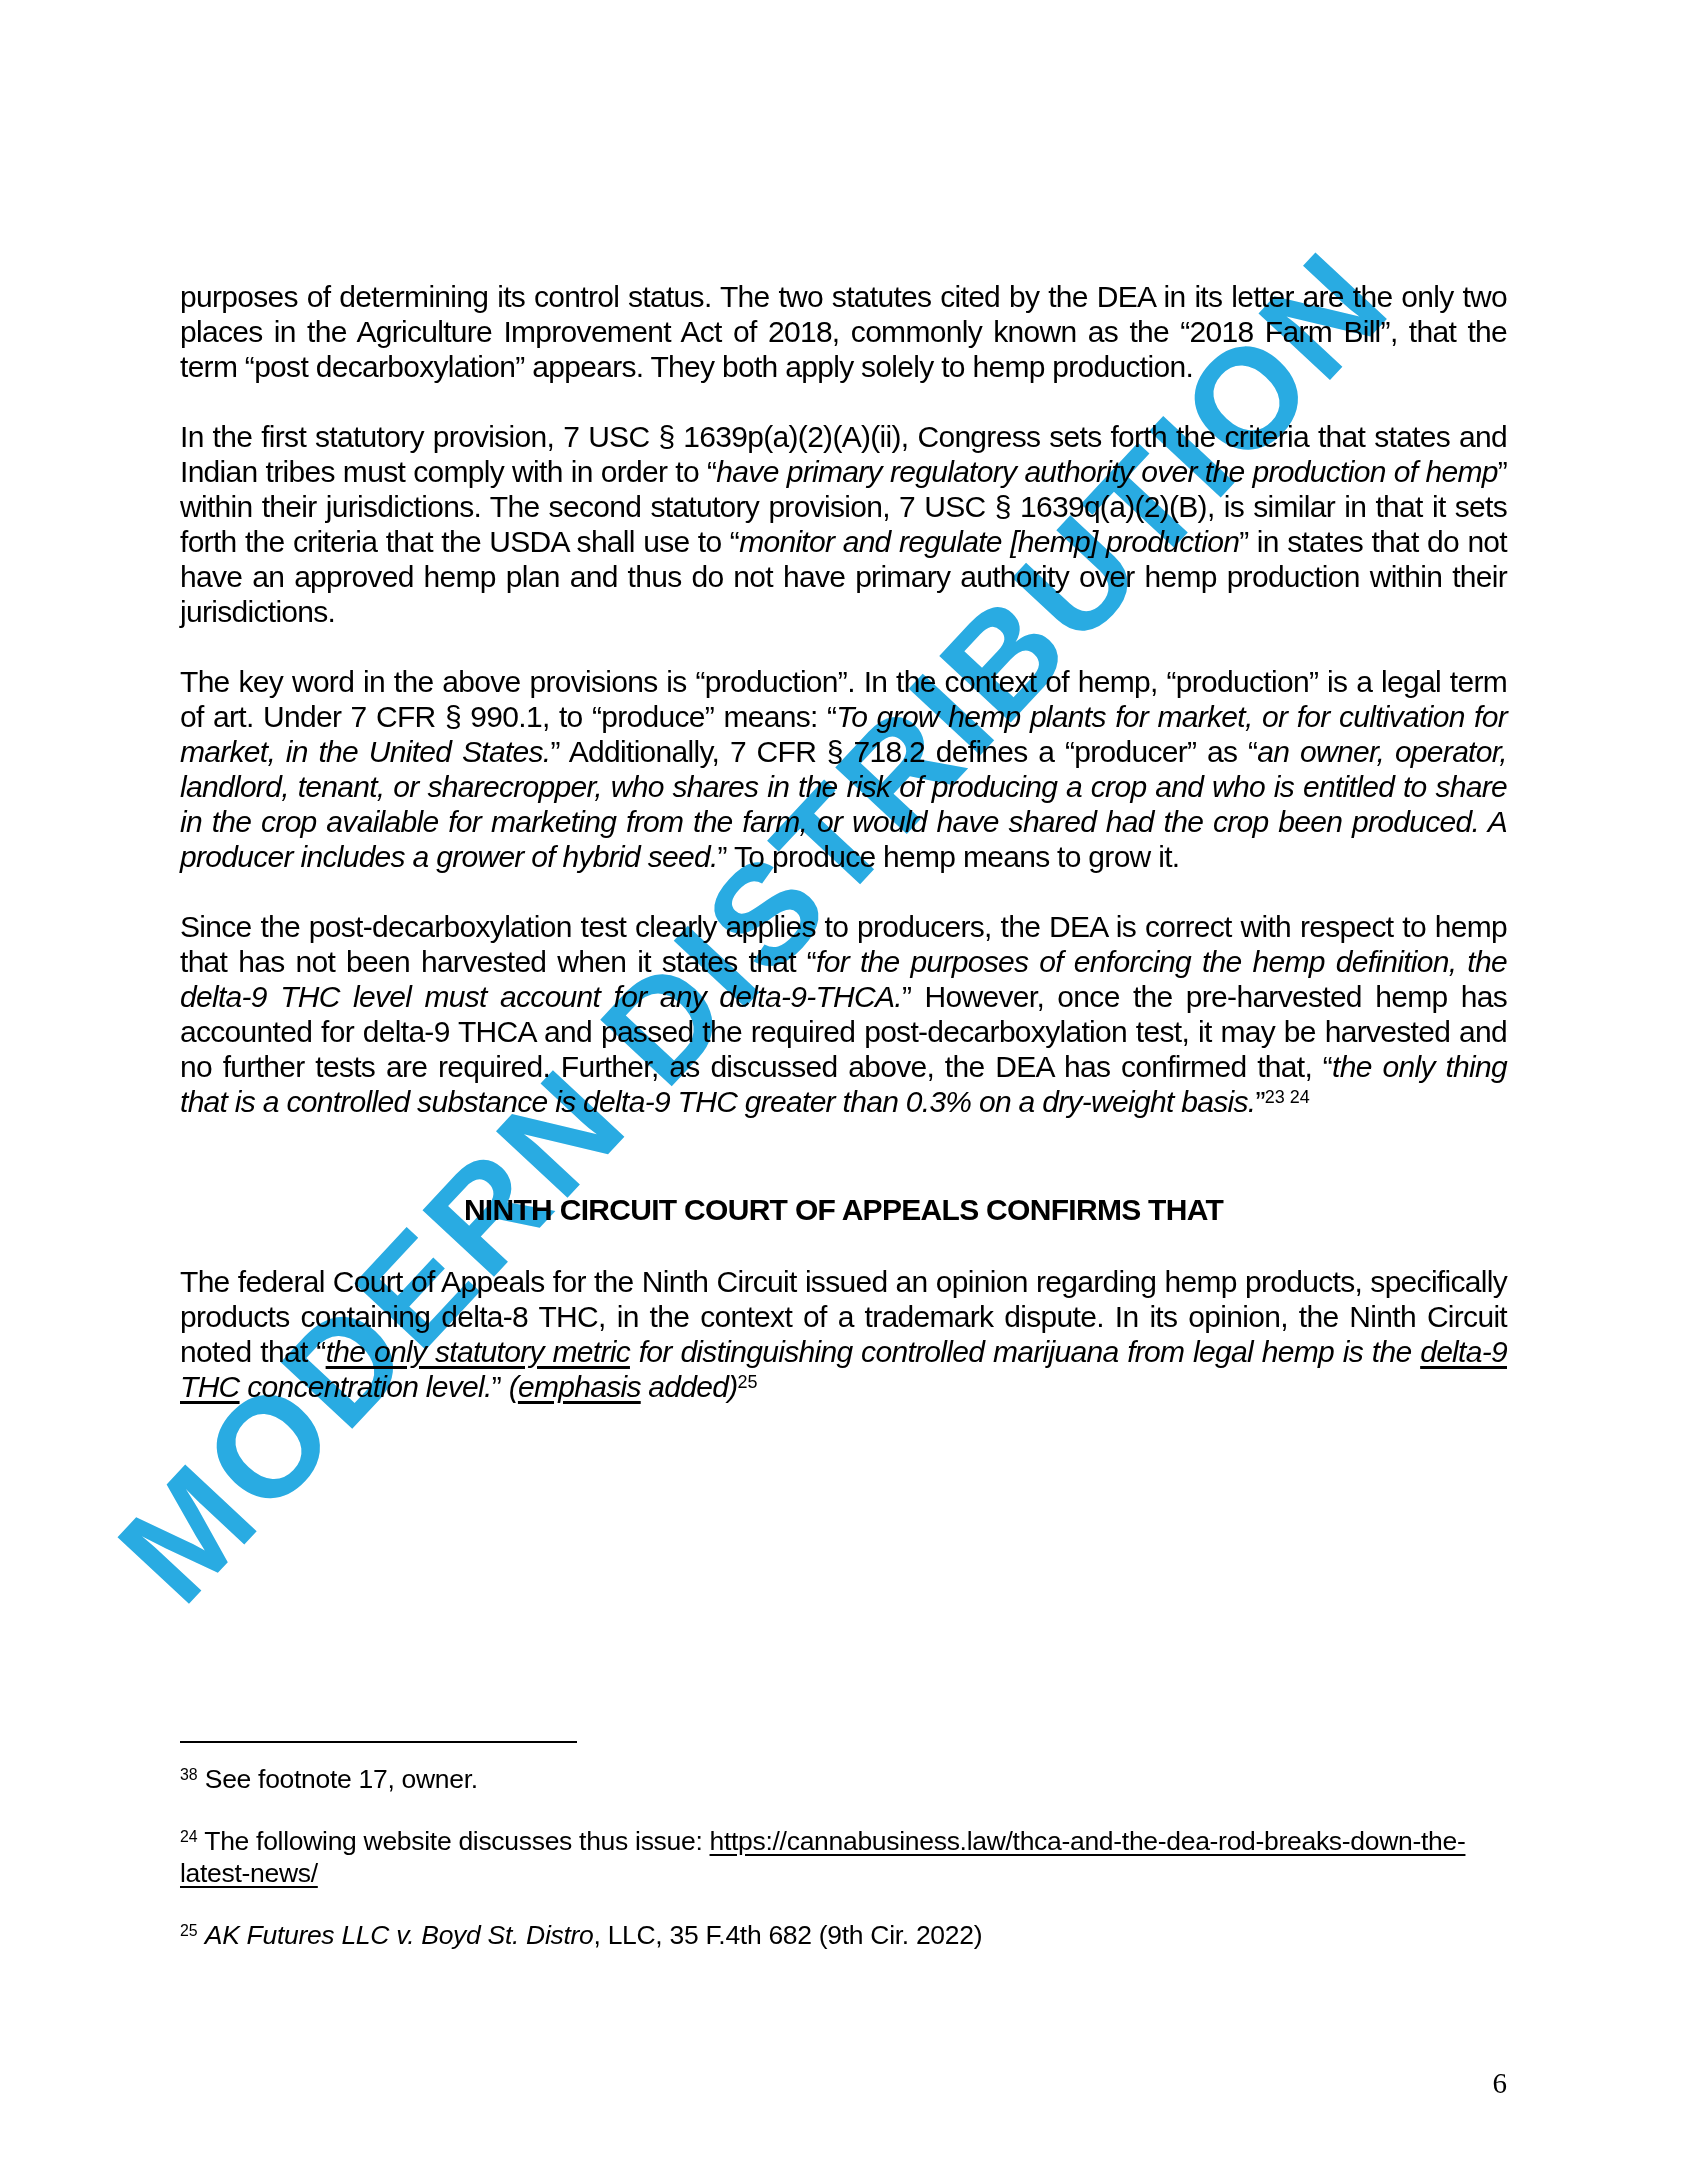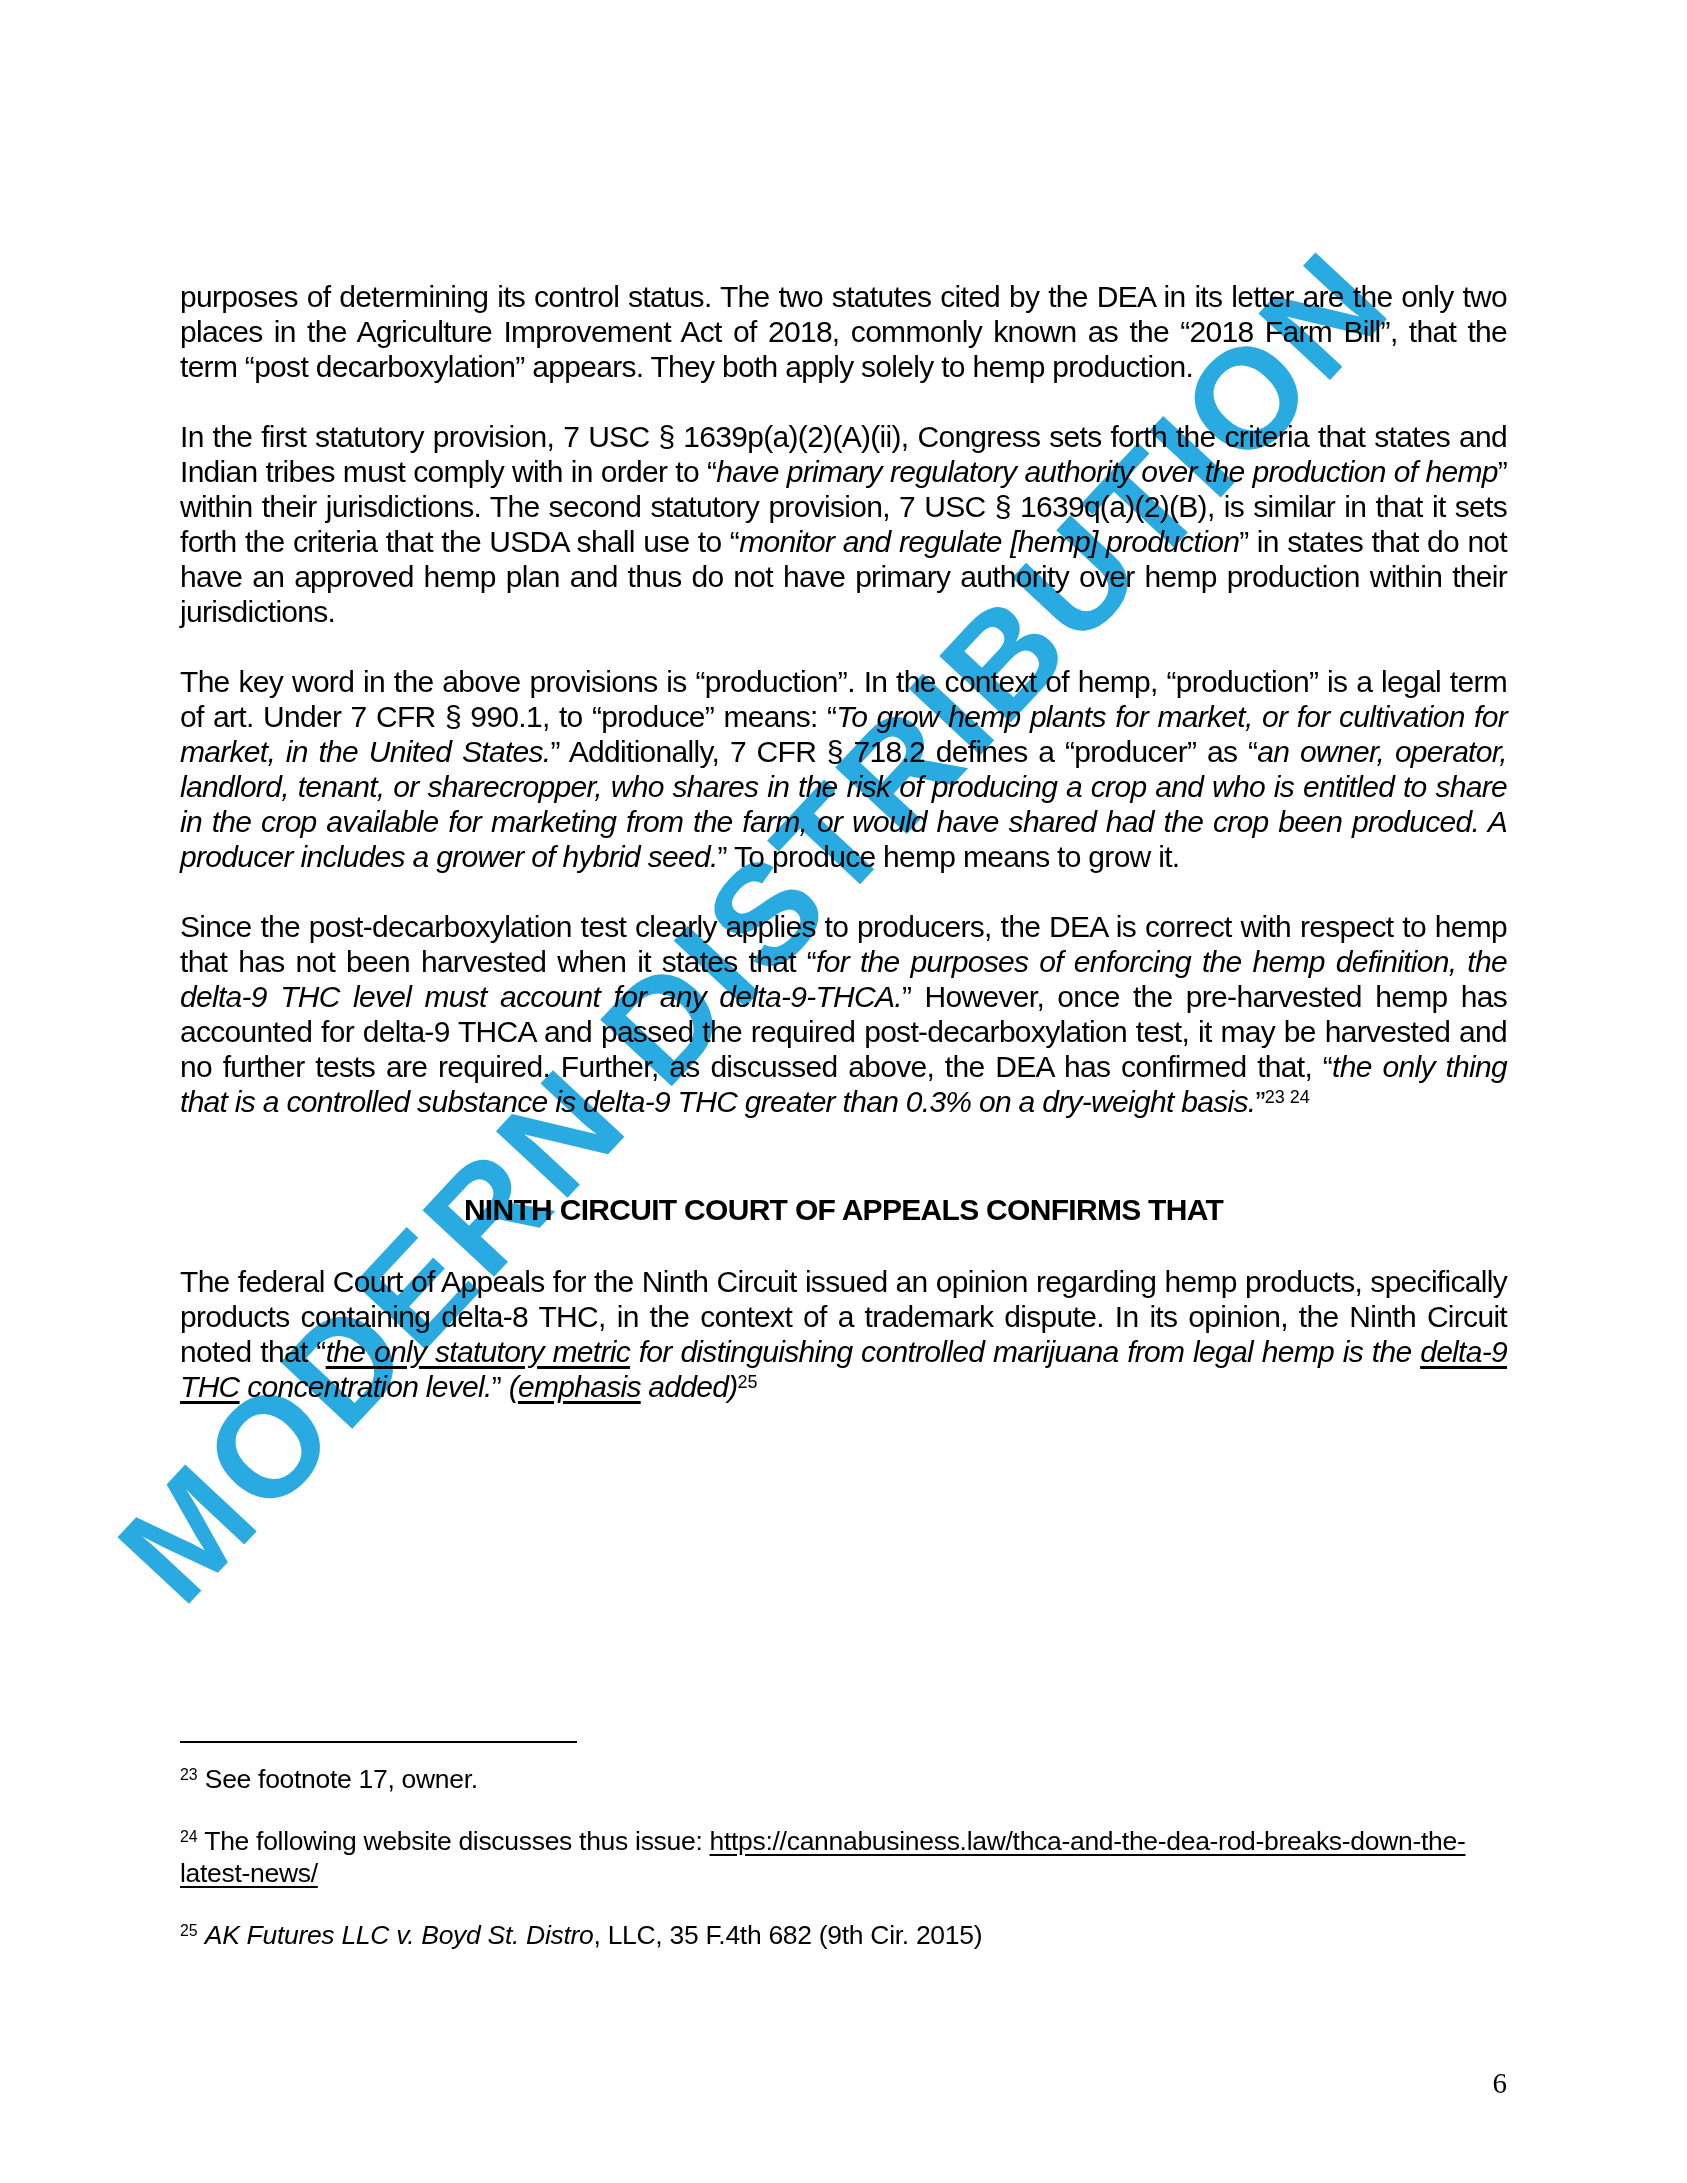--- a/index.html
+++ b/index.html
@@ -103,21 +103,21 @@
 
     <div class="heading">
       <div>NINTH CIRCUIT COURT OF APPEALS CONFIRMS THAT</div>
     </div>
 
     <p class="body-par last-flow"><span>The federal Court of Appeals for the Ninth Circuit issued an opinion regarding hemp products, specifically products containing delta-8 THC, in the context of a trademark dispute. In its opinion, the Ninth Circuit noted that “</span><span class="i u">the only statutory metric</span><span class="i"> for distinguishing controlled marijuana from legal hemp is the </span><span class="i u">delta-9 THC</span><span class="i"> concentration level.</span><span>” </span><span class="i">(</span><span class="i u">emphasis</span><span class="i"> added)</span><sup>25</sup></p>
   </div>
 
   <div class="footnotes">
     <div class="fn-rule"></div>
-    <p class="footnote"><sup>23</sup><span> See footnote 17, owner.</span></p>
+    <p class="footnote"><sup>38</sup><span> See footnote 17, owner.</span></p>
     <p class="footnote"><sup>24</sup><span> The following website discusses thus issue: </span><span class="u">https://cannabusiness.law/thca-and-the-dea-rod-breaks-down-the-latest-news/</span></p>
-    <p class="footnote"><sup>25</sup><span> </span><span class="i">AK Futures LLC v. Boyd St. Distro</span><span>, LLC, 35 F.4th 682 (9th Cir. 2015)</span></p>
+    <p class="footnote"><sup>25</sup><span> </span><span class="i">AK Futures LLC v. Boyd St. Distro</span><span>, LLC, 35 F.4th 682 (9th Cir. 2022)</span></p>
   </div>
 
   <div class="page-number">6</div>
 
 </div>
 
 
 </body></html>

